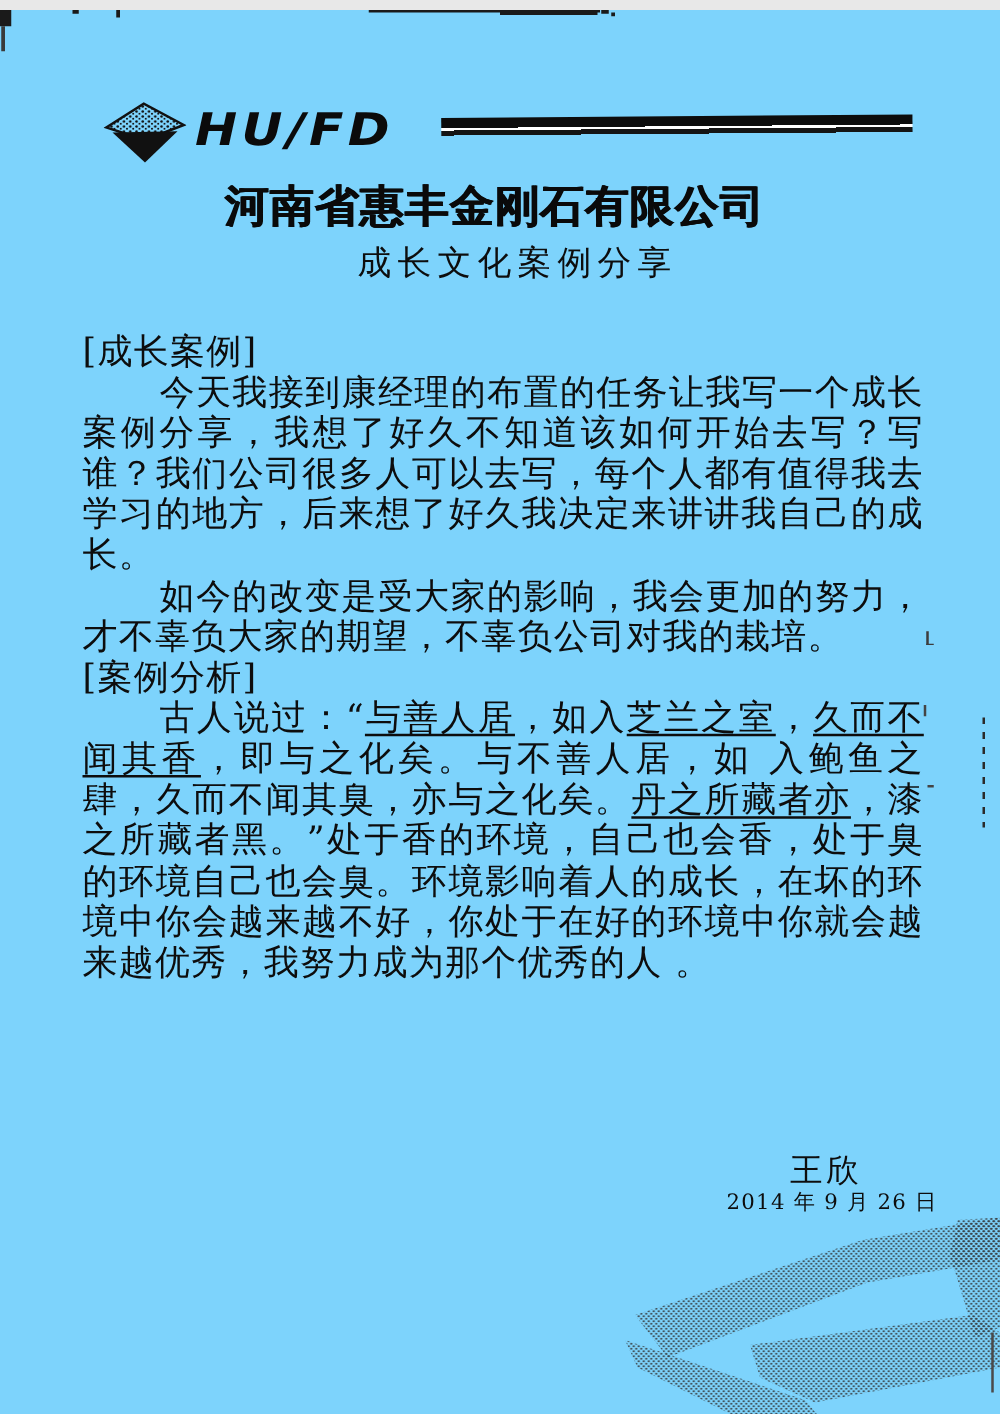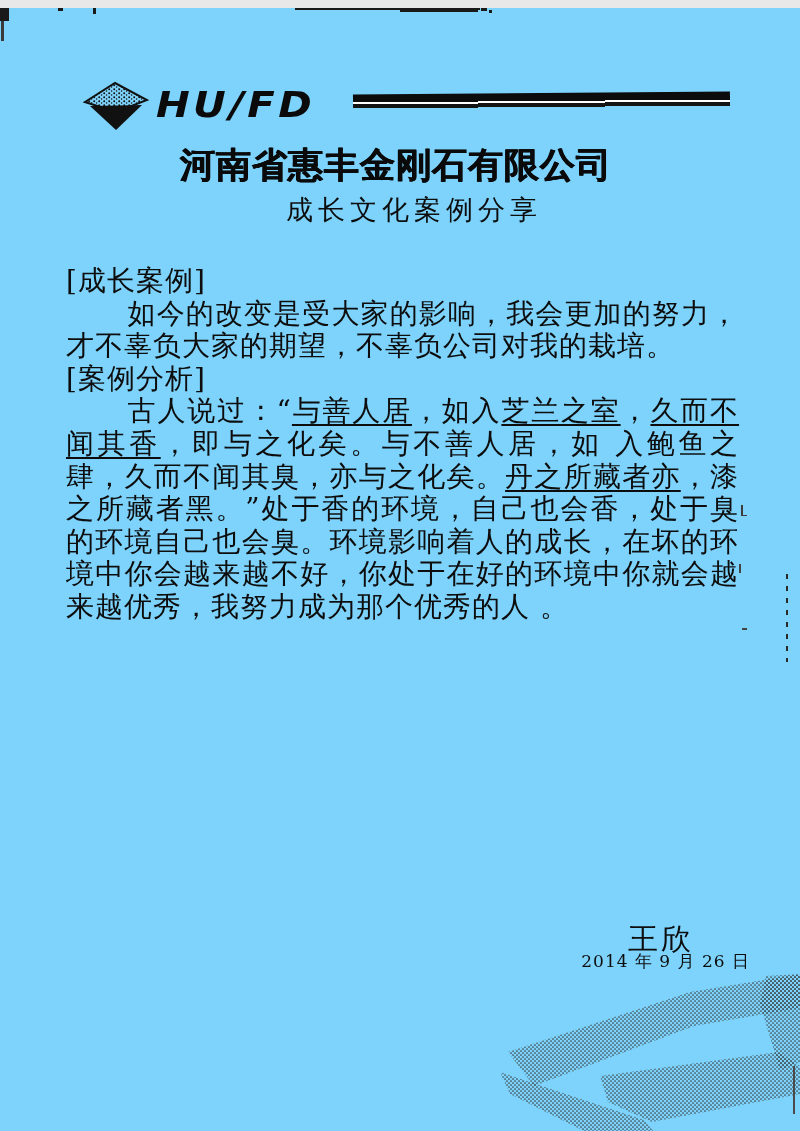--- a/index.html
+++ b/index.html
@@ -39,21 +39,21 @@
     position:absolute;left:66px;top:257px;width:673px;
     font-size:28px;line-height:32.6px;letter-spacing:1px;
     text-align:justify;text-justify:inter-ideograph;color:#0d0d0d;
   }
   .sec-heading{margin:0;}
   .para{margin:0;text-indent:2.2em;}
   .u{text-decoration:underline;text-underline-offset:4px;text-decoration-thickness:1.5px;}
   
   .sig-name{
     position:absolute;left:616px;top:911px;width:90px;text-align:center;
-    font-size:30px;letter-spacing:3px;
+    font-size:26px;letter-spacing:3px;
   }
   .sig-date{
     position:absolute;left:550px;top:942px;width:200px;text-align:right;
     font-size:17px;letter-spacing:1px;font-family:"DejaVu Serif", serif;
   }
   
   .watermark{position:absolute;left:482px;top:964px;}
   
   .art{position:absolute;background:#1a1a1a;}
   .art-blob1{left:0;top:0;width:9px;height:13px;}
@@ -90,20 +90,21 @@
   <div class="logotype">HU/FD</div>
 
   <div class="header-stripe"></div>
 
   <div class="company-name">河南省惠丰金刚石有限公司</div>
 
   <div class="doc-title">成长文化案例分享</div>
 
   <div class="body-text">
       <div class="sec-heading">[成长案例]</div>
+      <p class="para"><span class="">今天我接到康经理的布置的任务让我写一个成长案例分享，我想了好久不知道该如何开始去写？写谁？我们公司很多人可以去写，每个人都有值得我去学习的地方，后来想了好久我决定来讲讲我自己的成长。</span></p>
       <p class="para"><span class="">如今的改变是受大家的影响，我会更加的努力，才不辜负大家的期望，不辜负公司对我的栽培。</span></p>
       <div class="sec-heading">[案例分析]</div>
       <p class="para"><span class="">古人说过：“</span><span class="u">与善人居</span><span class="">，如入</span><span class="u">芝兰之室</span><span class="">，</span><span class="u">久而不闻其香</span><span class="">，即与之化矣。与不善人居，如 入鲍鱼之肆，久而不闻其臭，亦与之化矣。</span><span class="u">丹之所藏者亦</span><span class="">，漆之所藏者黑。”处于香的环境，自己也会香，处于臭的环境自己也会臭。环境影响着人的成长，在坏的环境中你会越来越不好，你处于在好的环境中你就会越来越优秀，我努力成为那个优秀的人 。</span></p>
     </div>
 
   <div class="sig-name">王欣</div>
   <div class="sig-date">2014 年 9 月 26 日</div>
 
   <svg class="watermark" width="318" height="167" viewBox="0 0 318 167">
     <defs>

